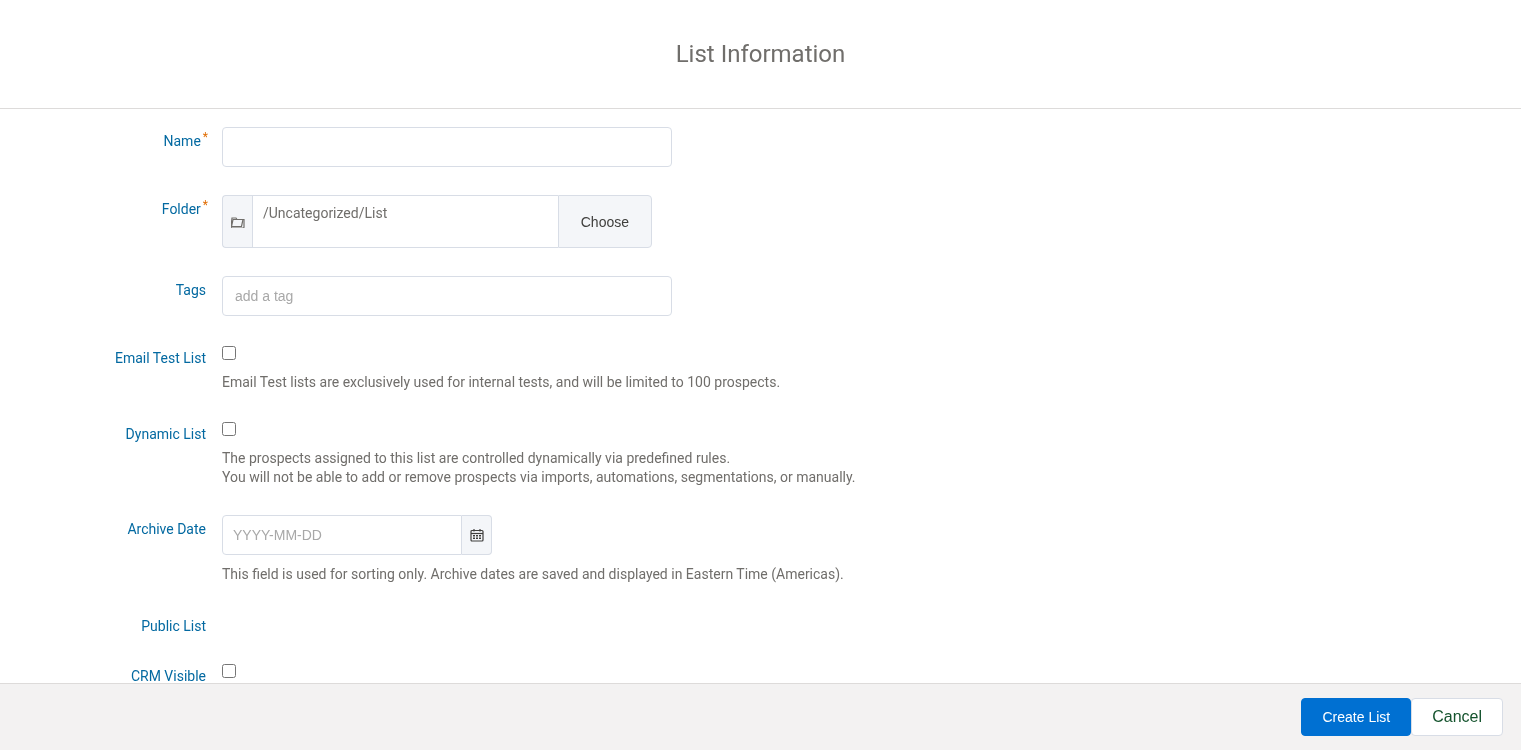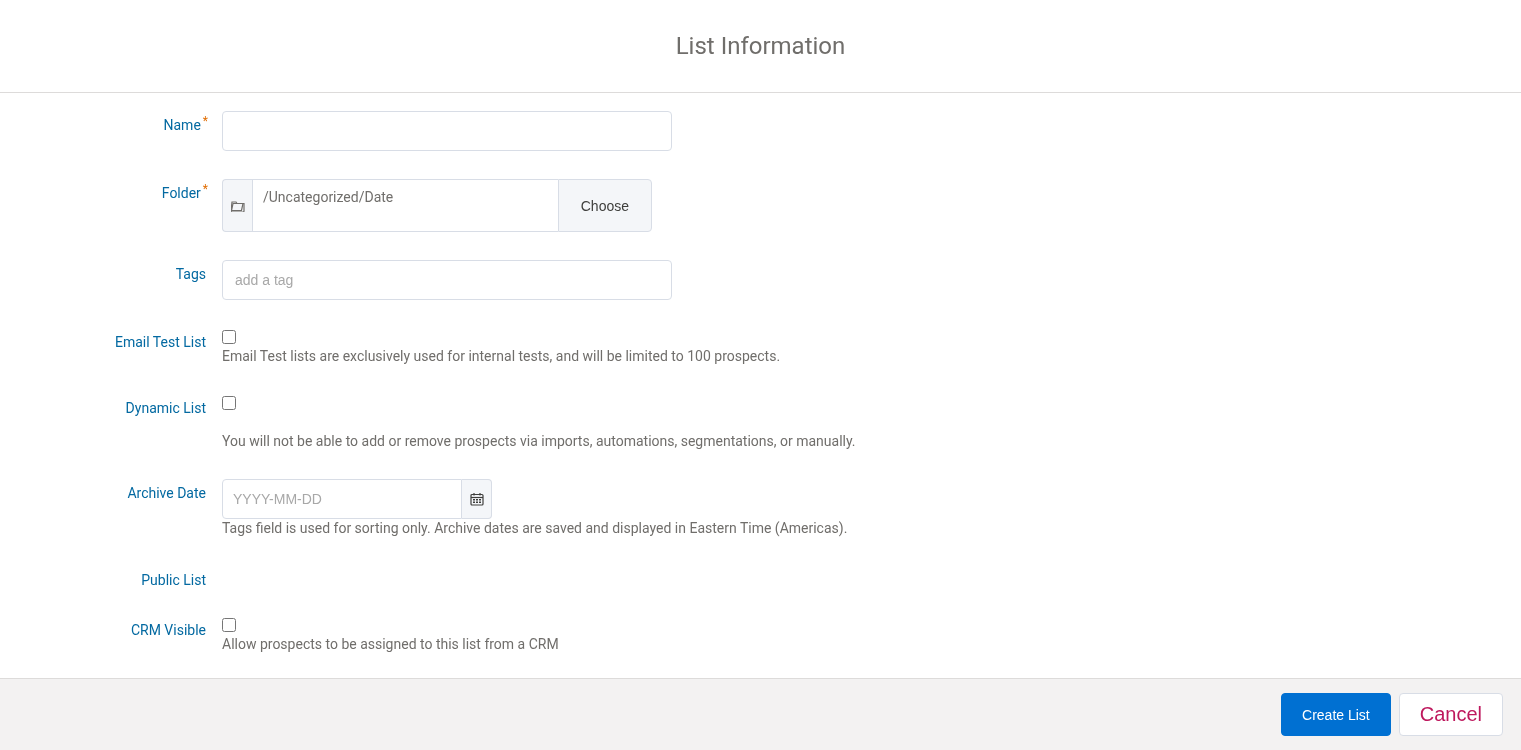--- a/index.html
+++ b/index.html
@@ -12,21 +12,21 @@
     height: 100%;
   }
   body { display: flex; flex-direction: column; height: 100vh; }
 
   .header {
     padding: 28px 0 28px 0;
     border-bottom: 1px solid #dddbda;
     text-align: center;
   }
   .header h1 {
-    margin: 4px;
+    margin: 12px;
     font-size: 24px;
     font-weight: 400;
     color: #706e6b;
   }
 
   .content-wrap {
     flex: 1 1 auto;
     overflow-y: auto;
     position: relative;
   }
@@ -117,20 +117,21 @@
     width: 14px;
     height: 14px;
     margin: 0;
     margin-top: 2px;
     cursor: pointer;
     accent-color: #555;
   }
   .help-text {
     font-size: 14px;
     color: #706e6b;
+    margin-top: 10px;
     line-height: 1.35;
   }
 
   .date-group { display: flex; align-items: stretch; width: 270px; }
   .date-input {
     flex: 1;
     height: 40px;
     border: 1px solid #d8dde6;
     border-radius: 4px 0 0 4px;
     padding: 12px 10px;
@@ -152,38 +153,38 @@
     cursor: pointer;
   }
 
   .footer {
     flex: 0 0 auto;
     border-top: 1px solid #dddbda;
     background: #f3f2f2;
     padding: 14px 18px;
     display: flex;
     justify-content: flex-end;
-    gap: 8px;
+    gap: 0;
   }
   .btn-primary {
     background: #0070d2;
     color: #fff;
     border: 1px solid #0070d2;
     border-radius: 4px;
     padding: 9px 20px;
     font-size: 14px;
     cursor: pointer;
   }
   .btn-secondary {
     background: #fff;
-    color: #be185d;
+    color: #14532d;
     border: 1px solid #d8dde6;
     border-radius: 4px;
     padding: 9px 20px;
-    font-size: 20px;
+    font-size: 16px;
     cursor: pointer;
   }
 
   svg { display: block; }
 
   
   .content-wrap::-webkit-scrollbar { width: 16px; }
   .content-wrap::-webkit-scrollbar-track { background: #f1f1f1; }
   .content-wrap::-webkit-scrollbar-thumb { background: #c1c1c1; }
 </style>
@@ -211,21 +212,21 @@
         <span class="form-label required">Folder</span>
       </div>
       <div class="form-field-col">
         <div class="folder-group">
           <div class="folder-icon-box">
             <svg width="14" height="12" viewBox="0 0 14 12">
               <path d="M1 2 h4 l1 1.5 h7 v7.5 a1 1 0 0 1 -1 1 h-11 a1 1 0 0 1 -1 -1 z" fill="none" stroke="#706e6b" stroke-width="1.2"></path>
               <path d="M2 3.5 h10 l-1.5 7 h-10 z" fill="none" stroke="#706e6b" stroke-width="1.2"></path>
             </svg>
           </div>
-          <div class="folder-path">/Uncategorized/Date</div>
+          <div class="folder-path">/Uncategorized/List</div>
           <button class="choose-btn">Choose</button>
         </div>
       </div>
     </div>
 
     <div class="form-row">
       <div class="form-label-col">
         <span class="form-label">Tags</span>
       </div>
       <div class="form-field-col">
@@ -243,21 +244,21 @@
       </div>
     </div>
 
     <div class="form-row">
       <div class="form-label-col">
         <span class="form-label">Dynamic List</span>
       </div>
       <div class="form-field-col">
         <input type="checkbox" class="checkbox-input" style="">
         <div class="help-text">
-          <br>
+          <span>The prospects assigned to this list are controlled dynamically via predefined rules.</span><br>
           <span>You will not be able to add or remove prospects via imports, automations, segmentations, or manually.</span>
         </div>
       </div>
     </div>
 
     <div class="form-row">
       <div class="form-label-col">
         <span class="form-label">Archive Date</span>
       </div>
       <div class="form-field-col">
@@ -273,21 +274,21 @@
                 <rect x="3" y="7" width="2" height="1.5" fill="#3e3e3c"></rect>
                 <rect x="6" y="7" width="2" height="1.5" fill="#3e3e3c"></rect>
                 <rect x="9" y="7" width="2" height="1.5" fill="#3e3e3c"></rect>
                 <rect x="3" y="9.5" width="2" height="1.5" fill="#3e3e3c"></rect>
                 <rect x="6" y="9.5" width="2" height="1.5" fill="#3e3e3c"></rect>
                 <rect x="9" y="9.5" width="2" height="1.5" fill="#3e3e3c"></rect>
               </svg>
             </span>
           </div>
         </div>
-        <div class="help-text">Tags field is used for sorting only. Archive dates are saved and displayed in Eastern Time (Americas).</div>
+        <div class="help-text">This field is used for sorting only. Archive dates are saved and displayed in Eastern Time (Americas).</div>
       </div>
     </div>
 
     <div class="form-row">
       <div class="form-label-col">
         <span class="form-label">Public List</span>
       </div>
     </div>
 
     <div class="form-row compact">

